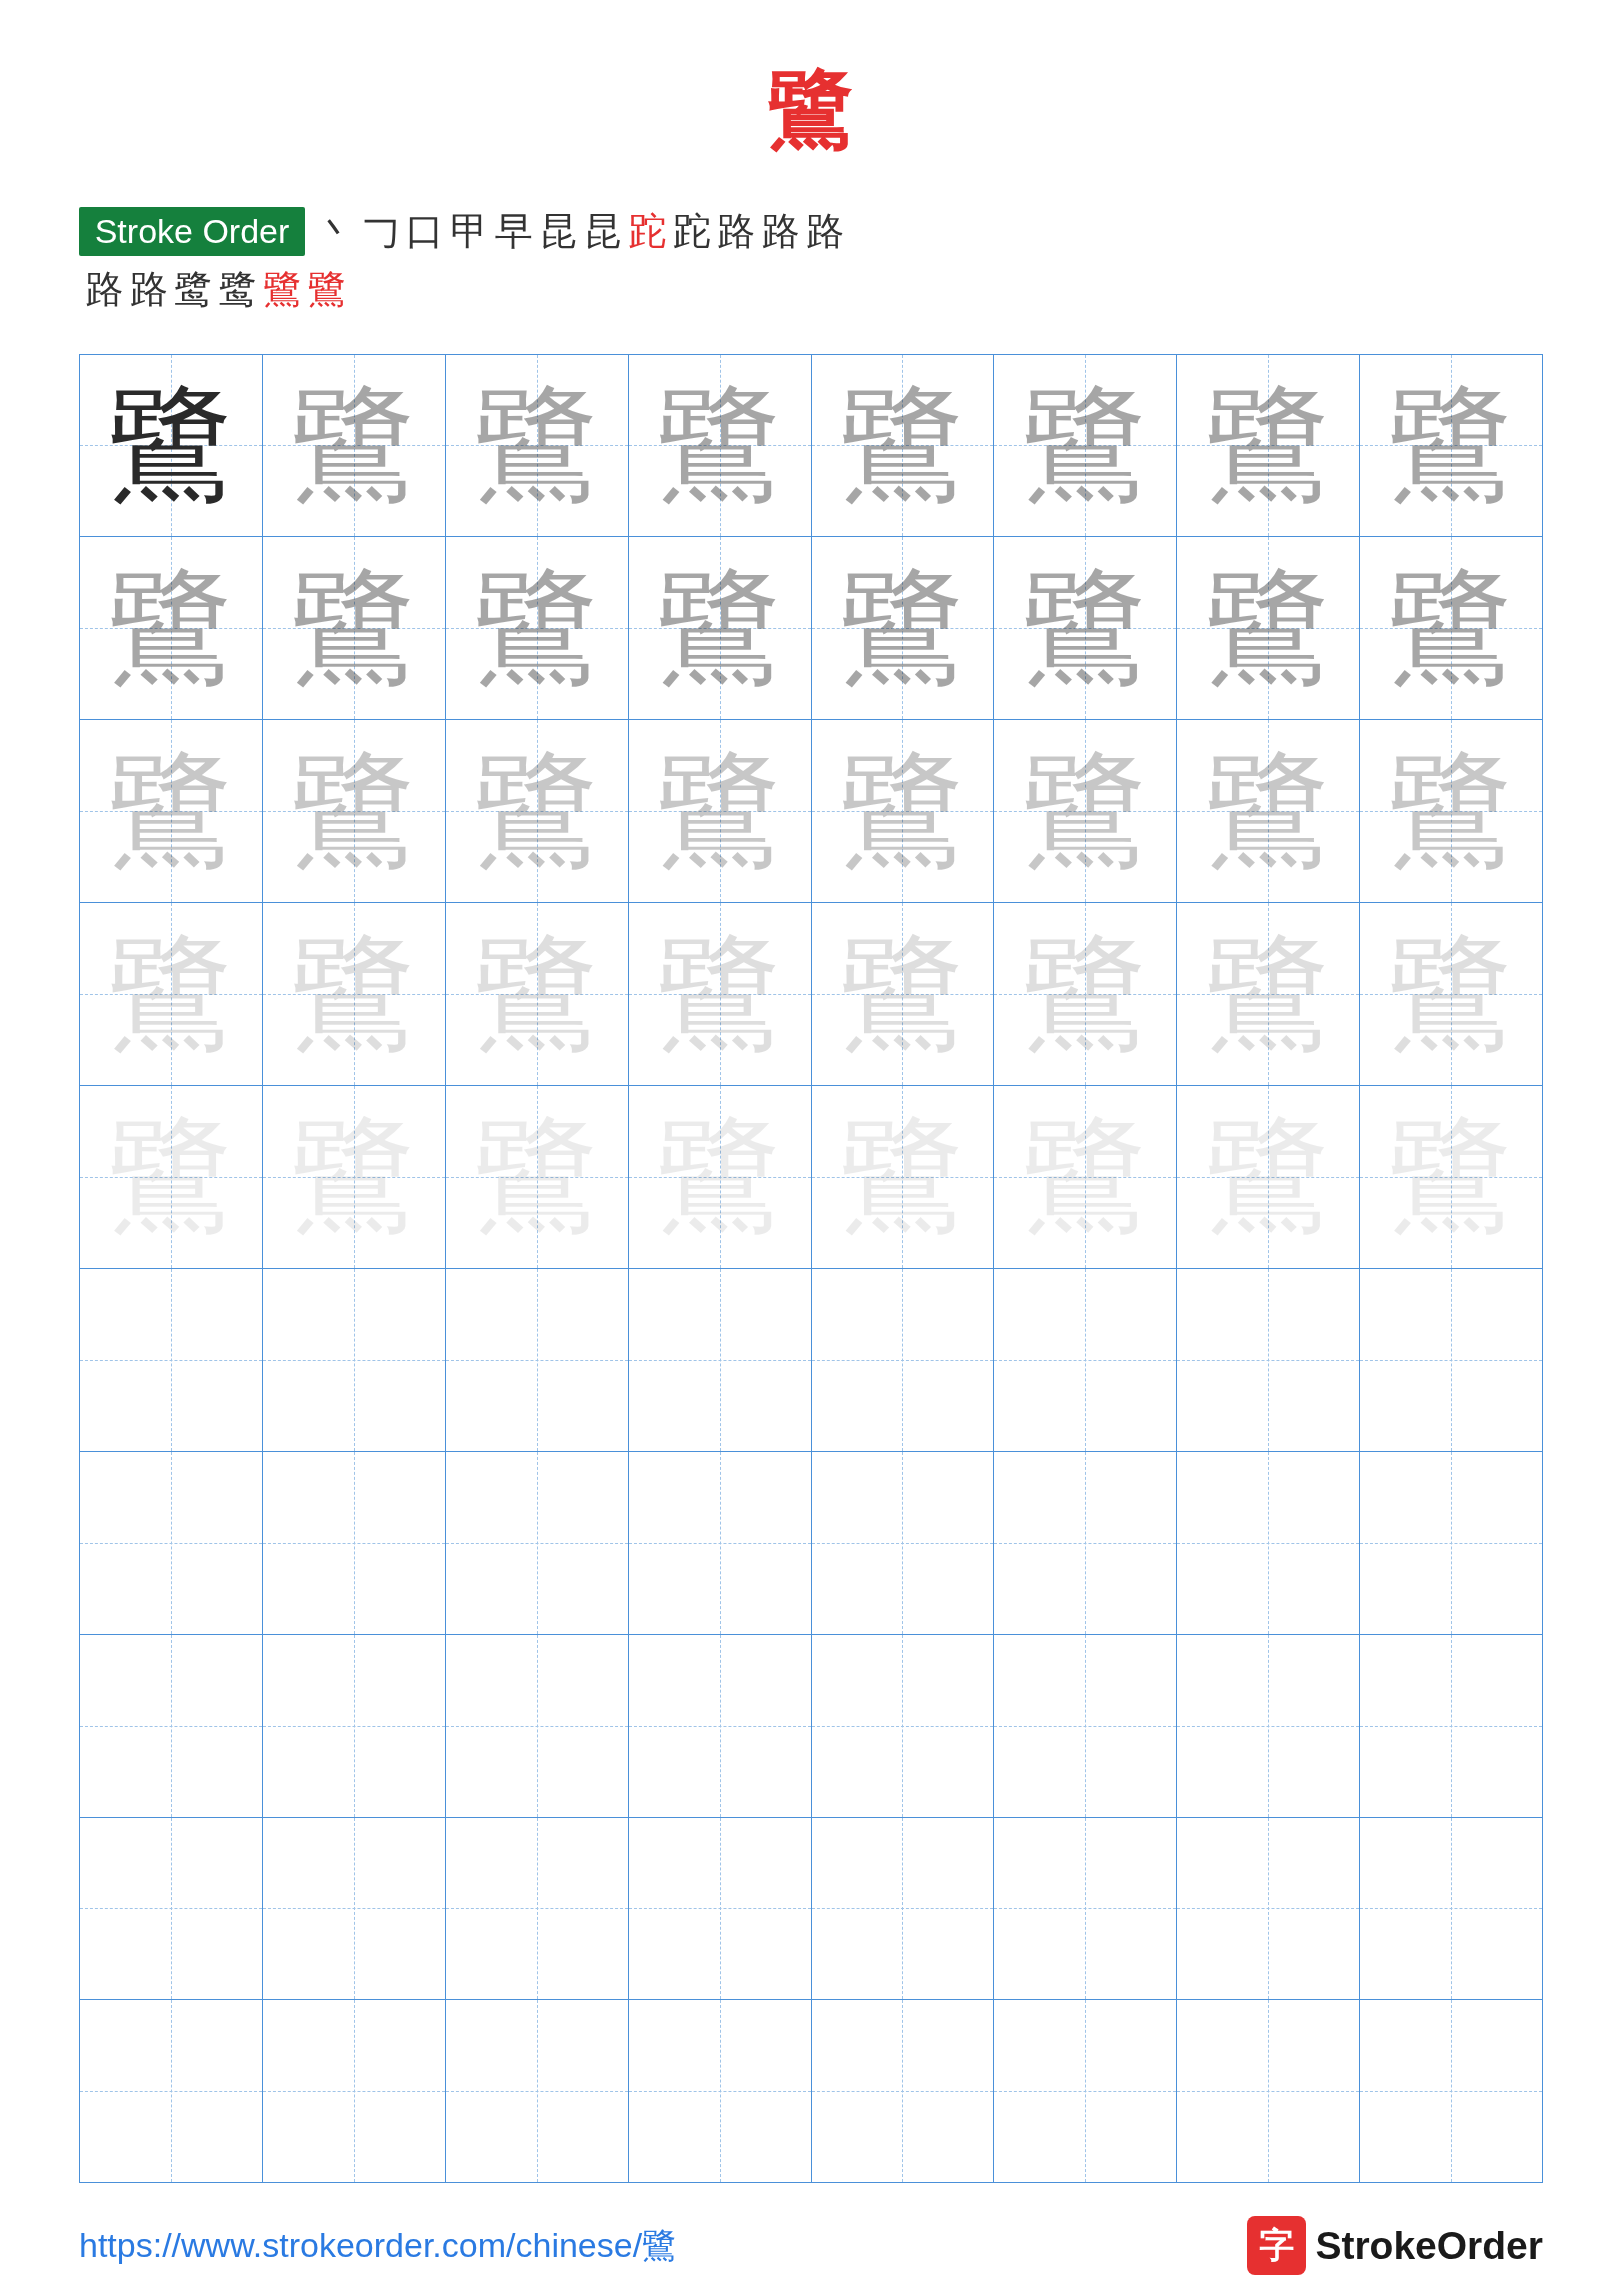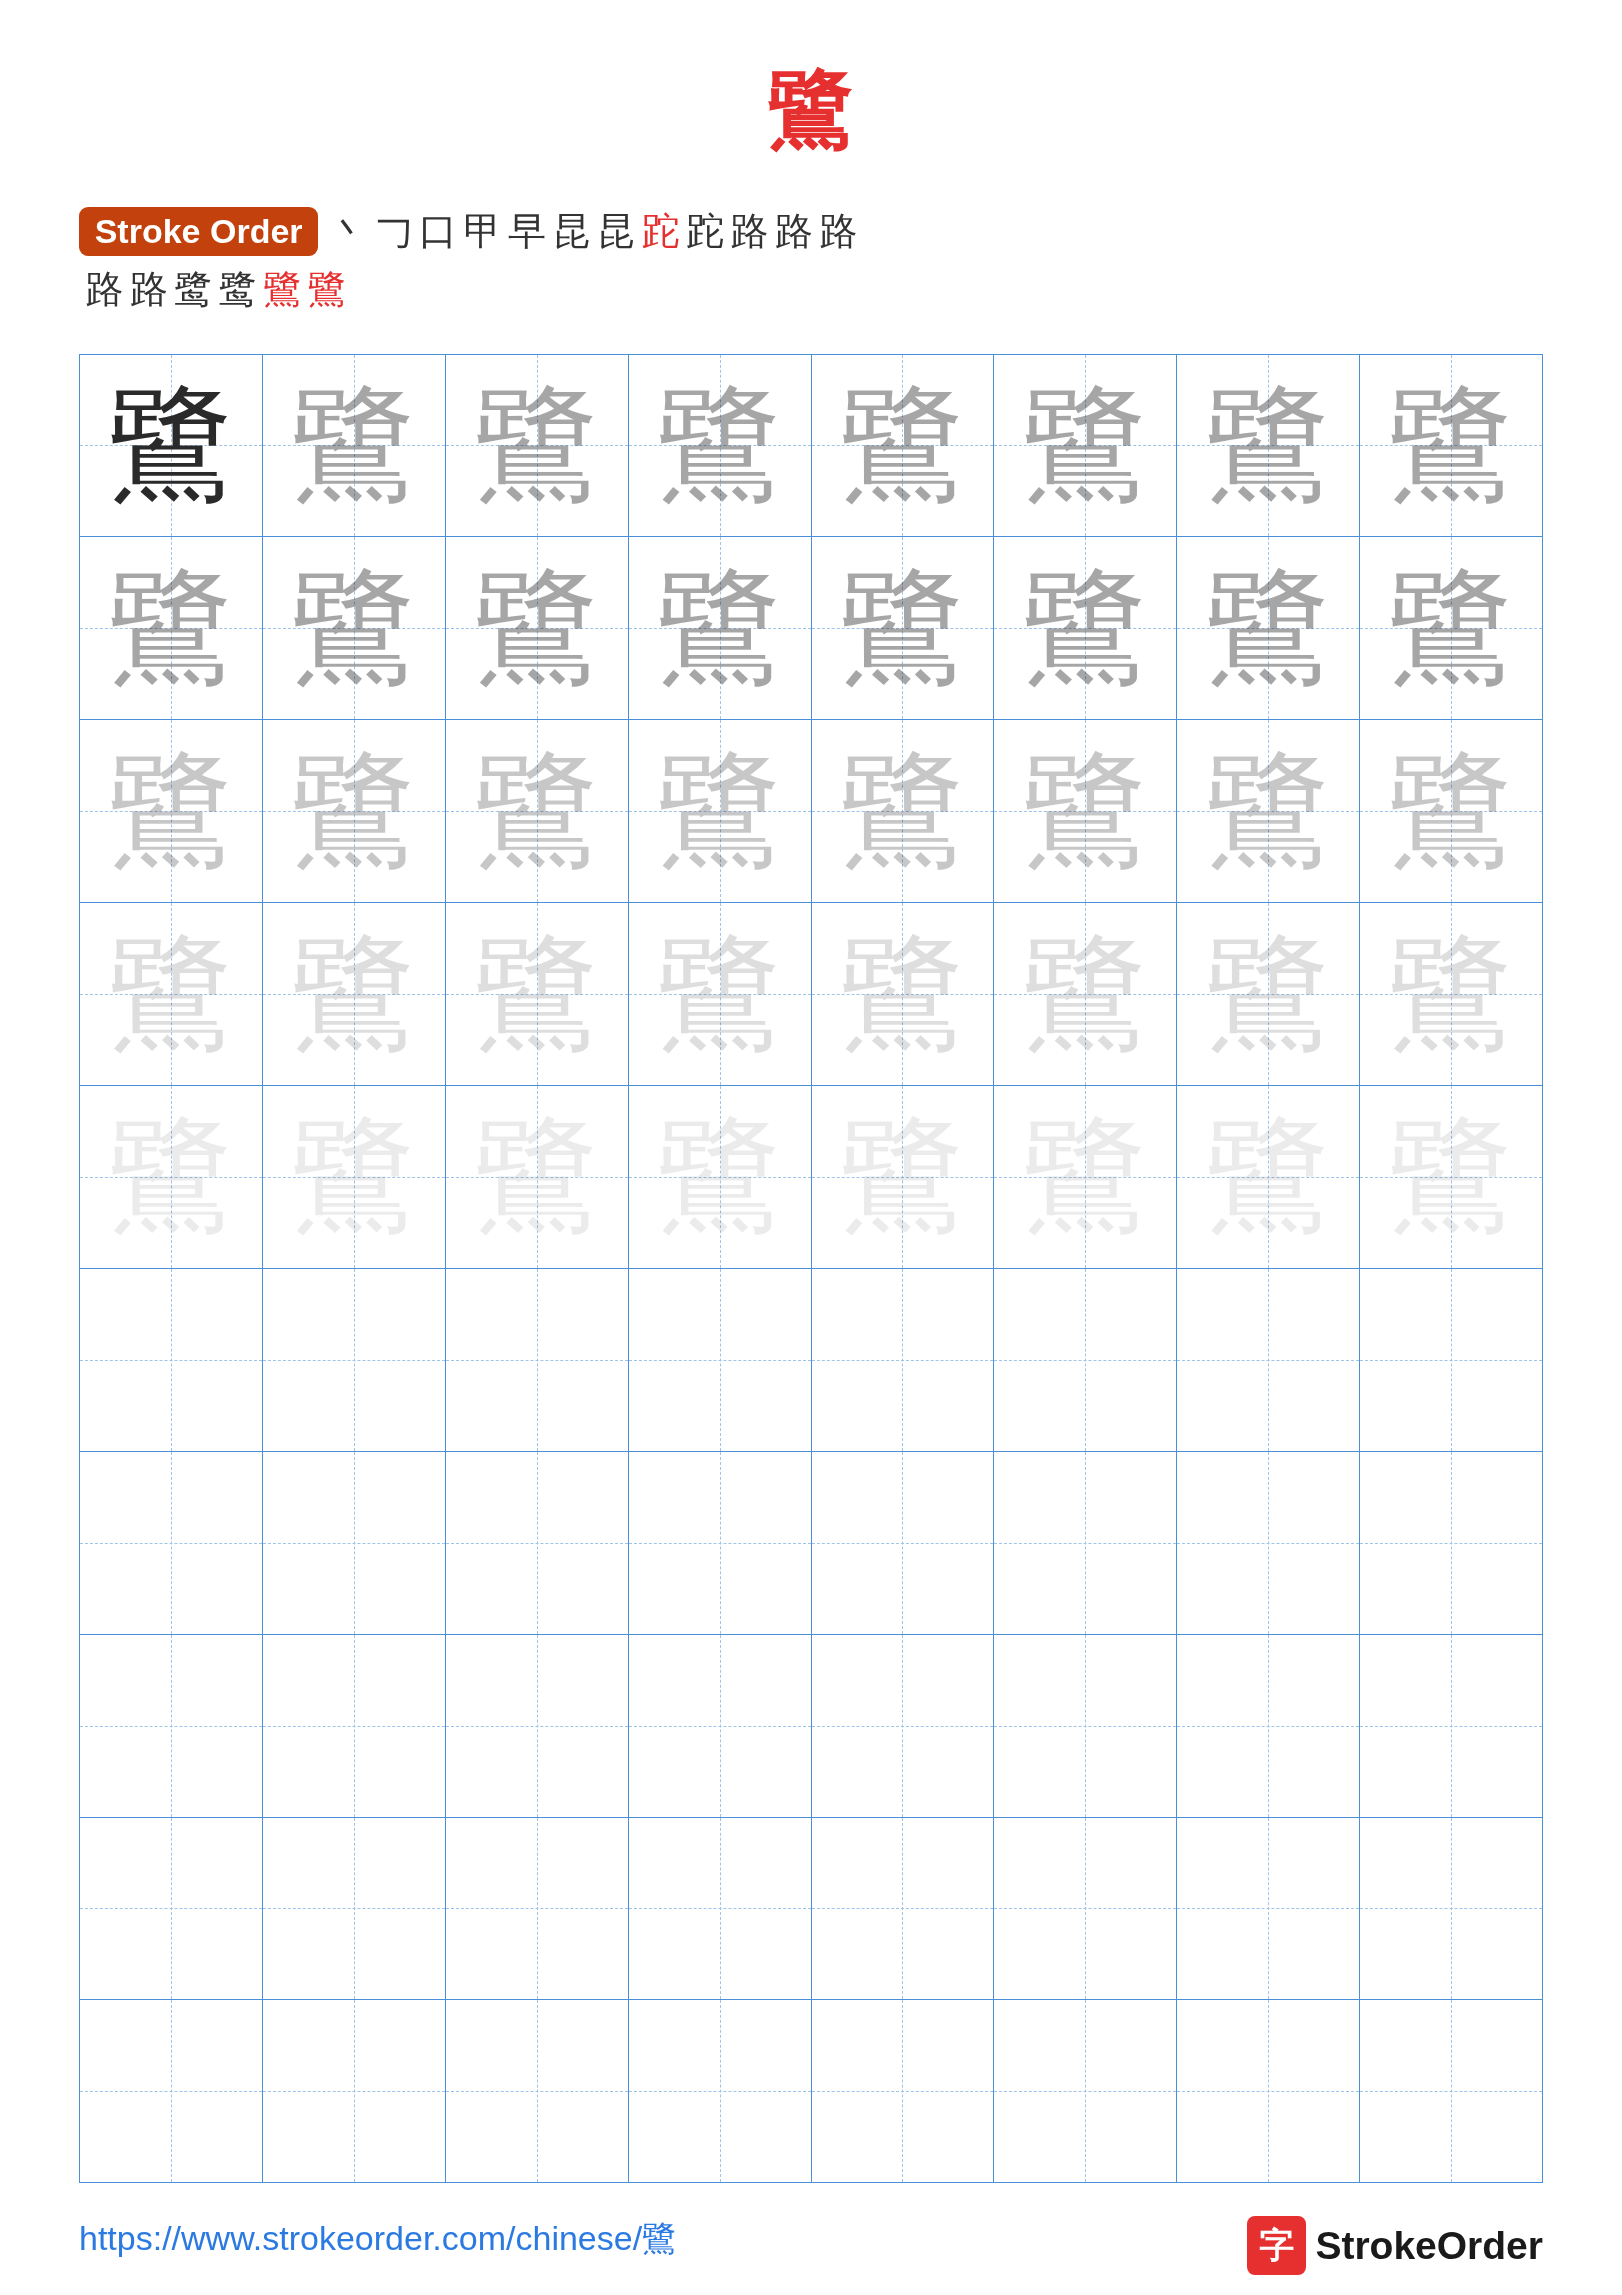--- a/index.html
+++ b/index.html
@@ -49,26 +49,26 @@
     }
 
     .stroke-order-row {
       display: flex;
       align-items: center;
       flex-wrap: wrap;
       gap: 5.2px;
     }
 
     .stroke-order-label {
-      background: #c2410c;
+      background: #15803d;
       color: white;
       font-size: 34px;
-      font-weight: bold;
+      font-weight: normal;
       padding: 5.2px 15.7px;
-      border-radius: 9px;
+      border-radius: 2px;
       font-family: sans-serif;
       margin-right: 6.5px;
     }
 
     .stroke-chars {
       display: flex;
       align-items: center;
       flex-wrap: wrap;
       gap: 6.5px;
     }
@@ -147,20 +147,21 @@
 
     .char-lightest {
       color: rgba(0,0,0,0.08);
     }
 
     
     .footer {
       width: 100%;
       display: flex;
       justify-content: space-between;
+      align-items: center;
       margin-top: auto;
       padding-top: 33px;
     }
 
     .footer-url {
       font-size: 34px;
       color: #2a7ae2;
       font-family: sans-serif;
     }
 

